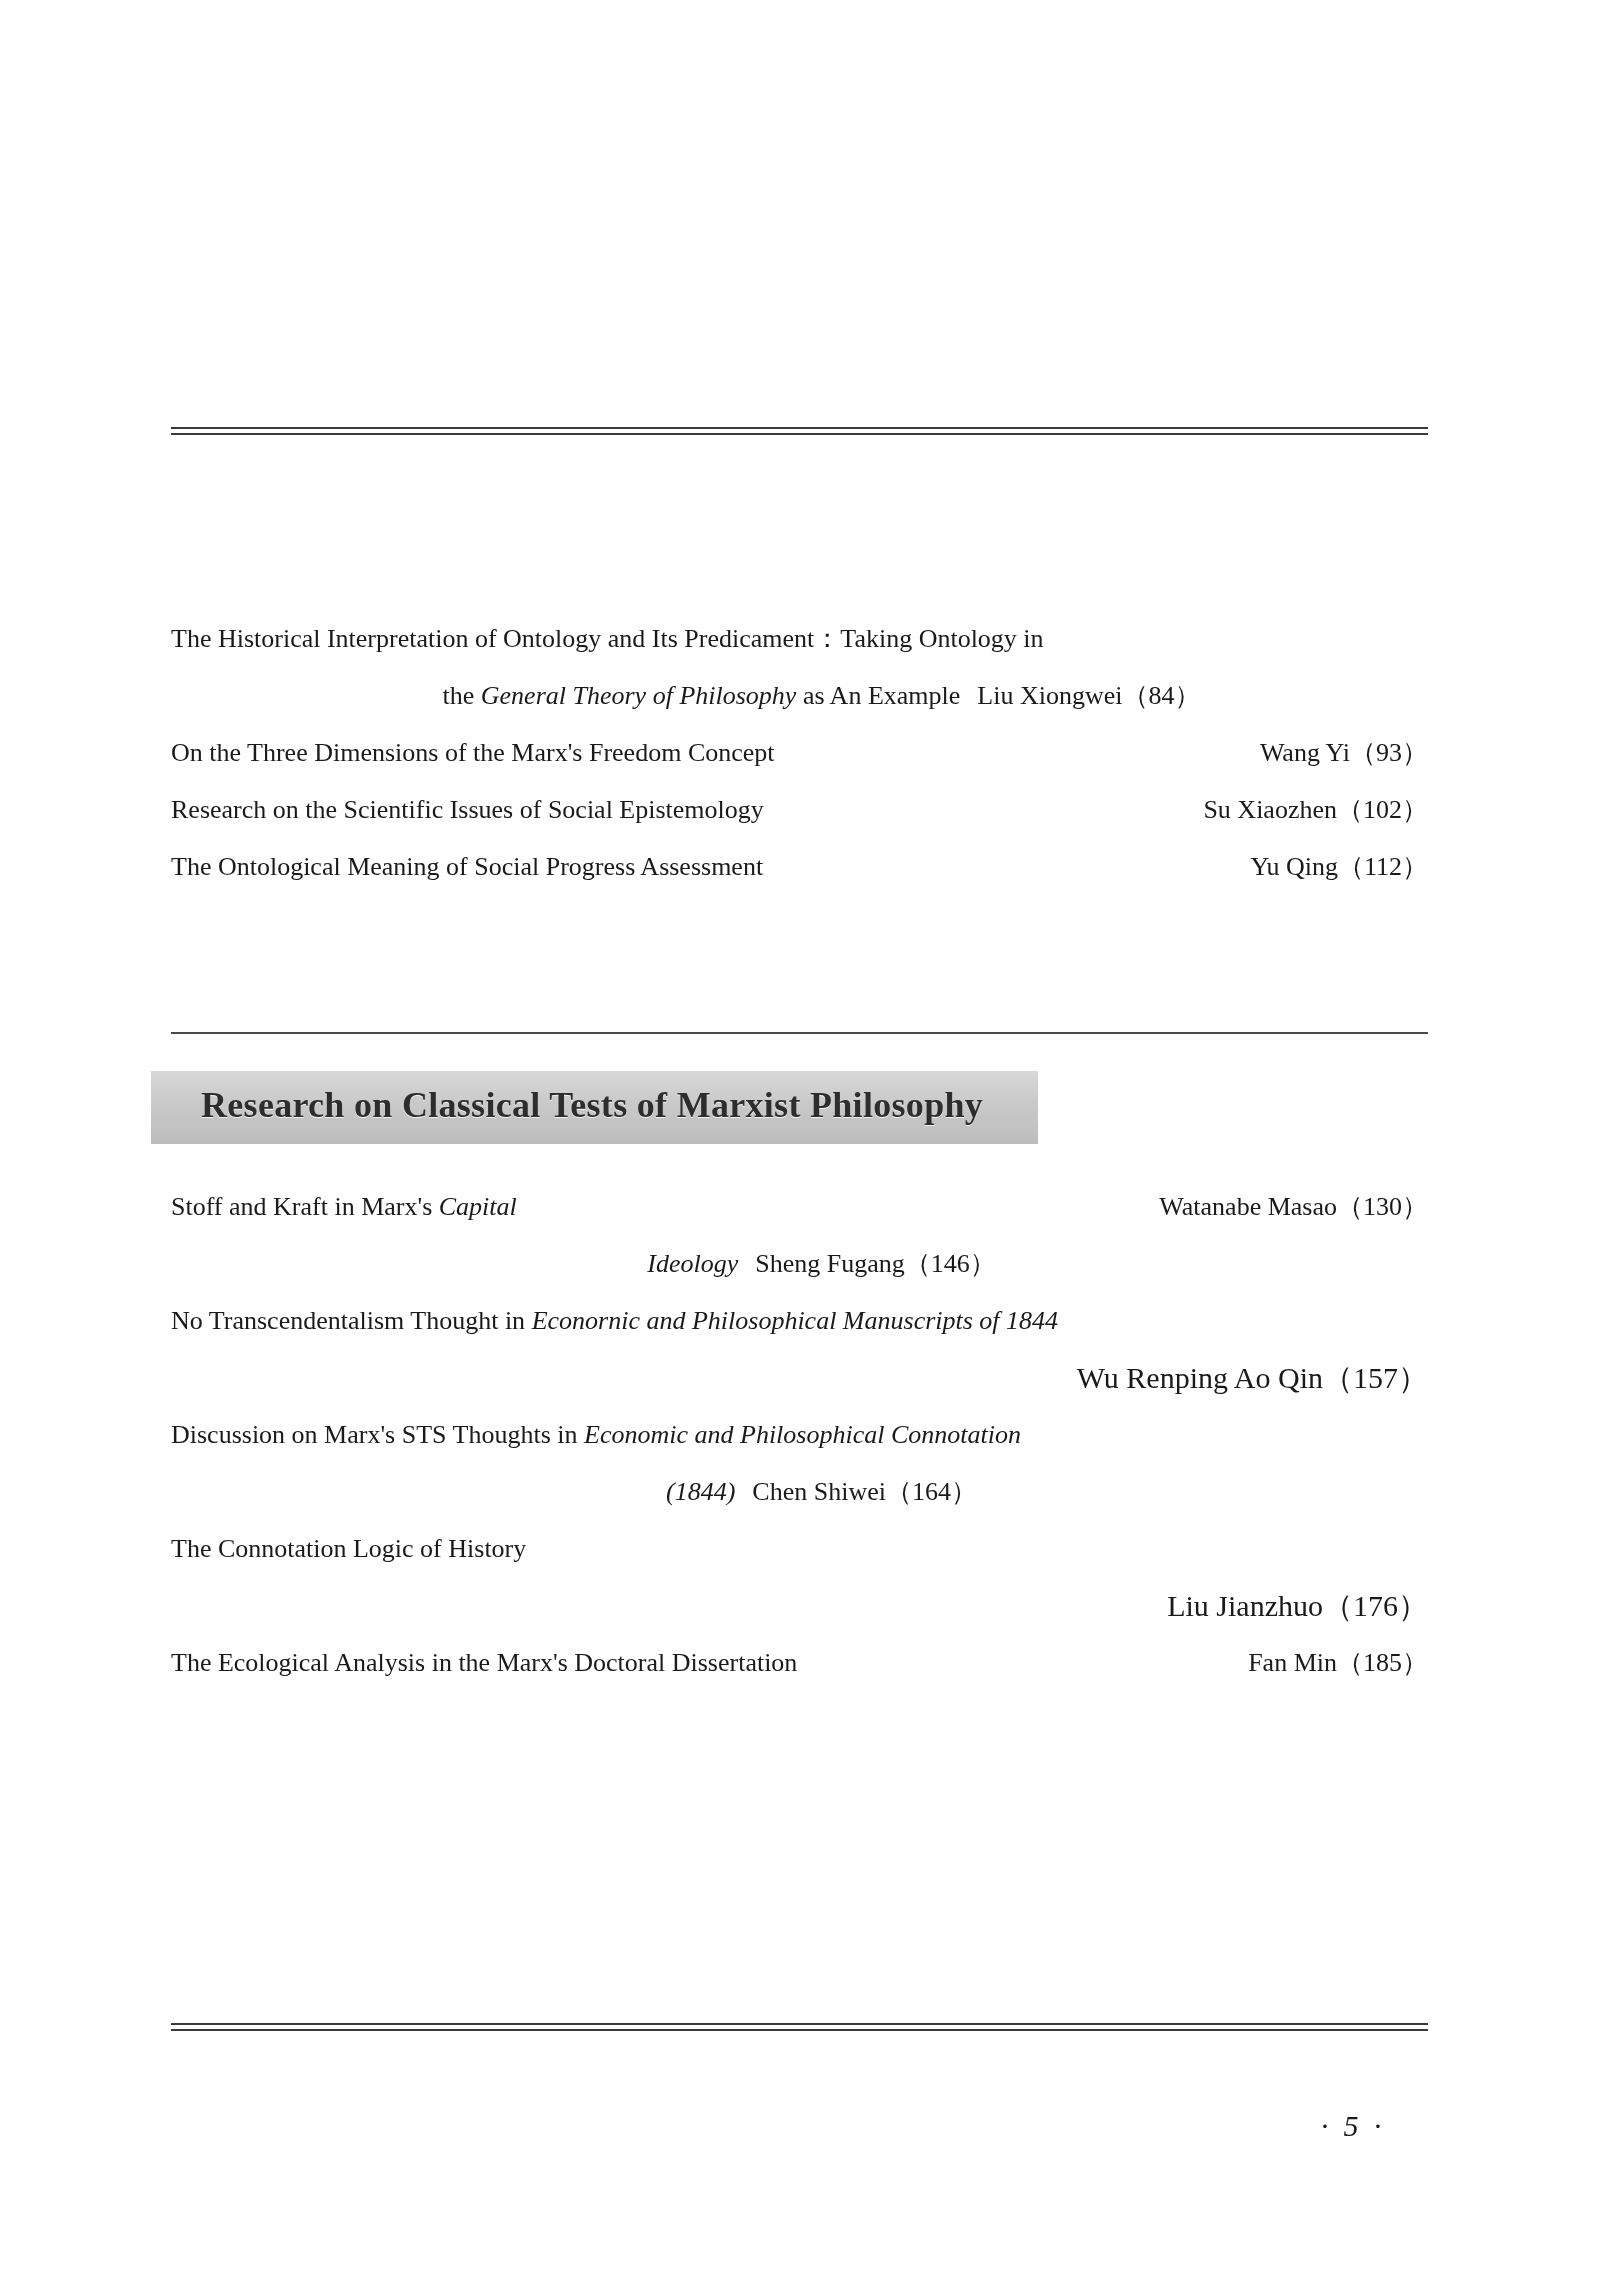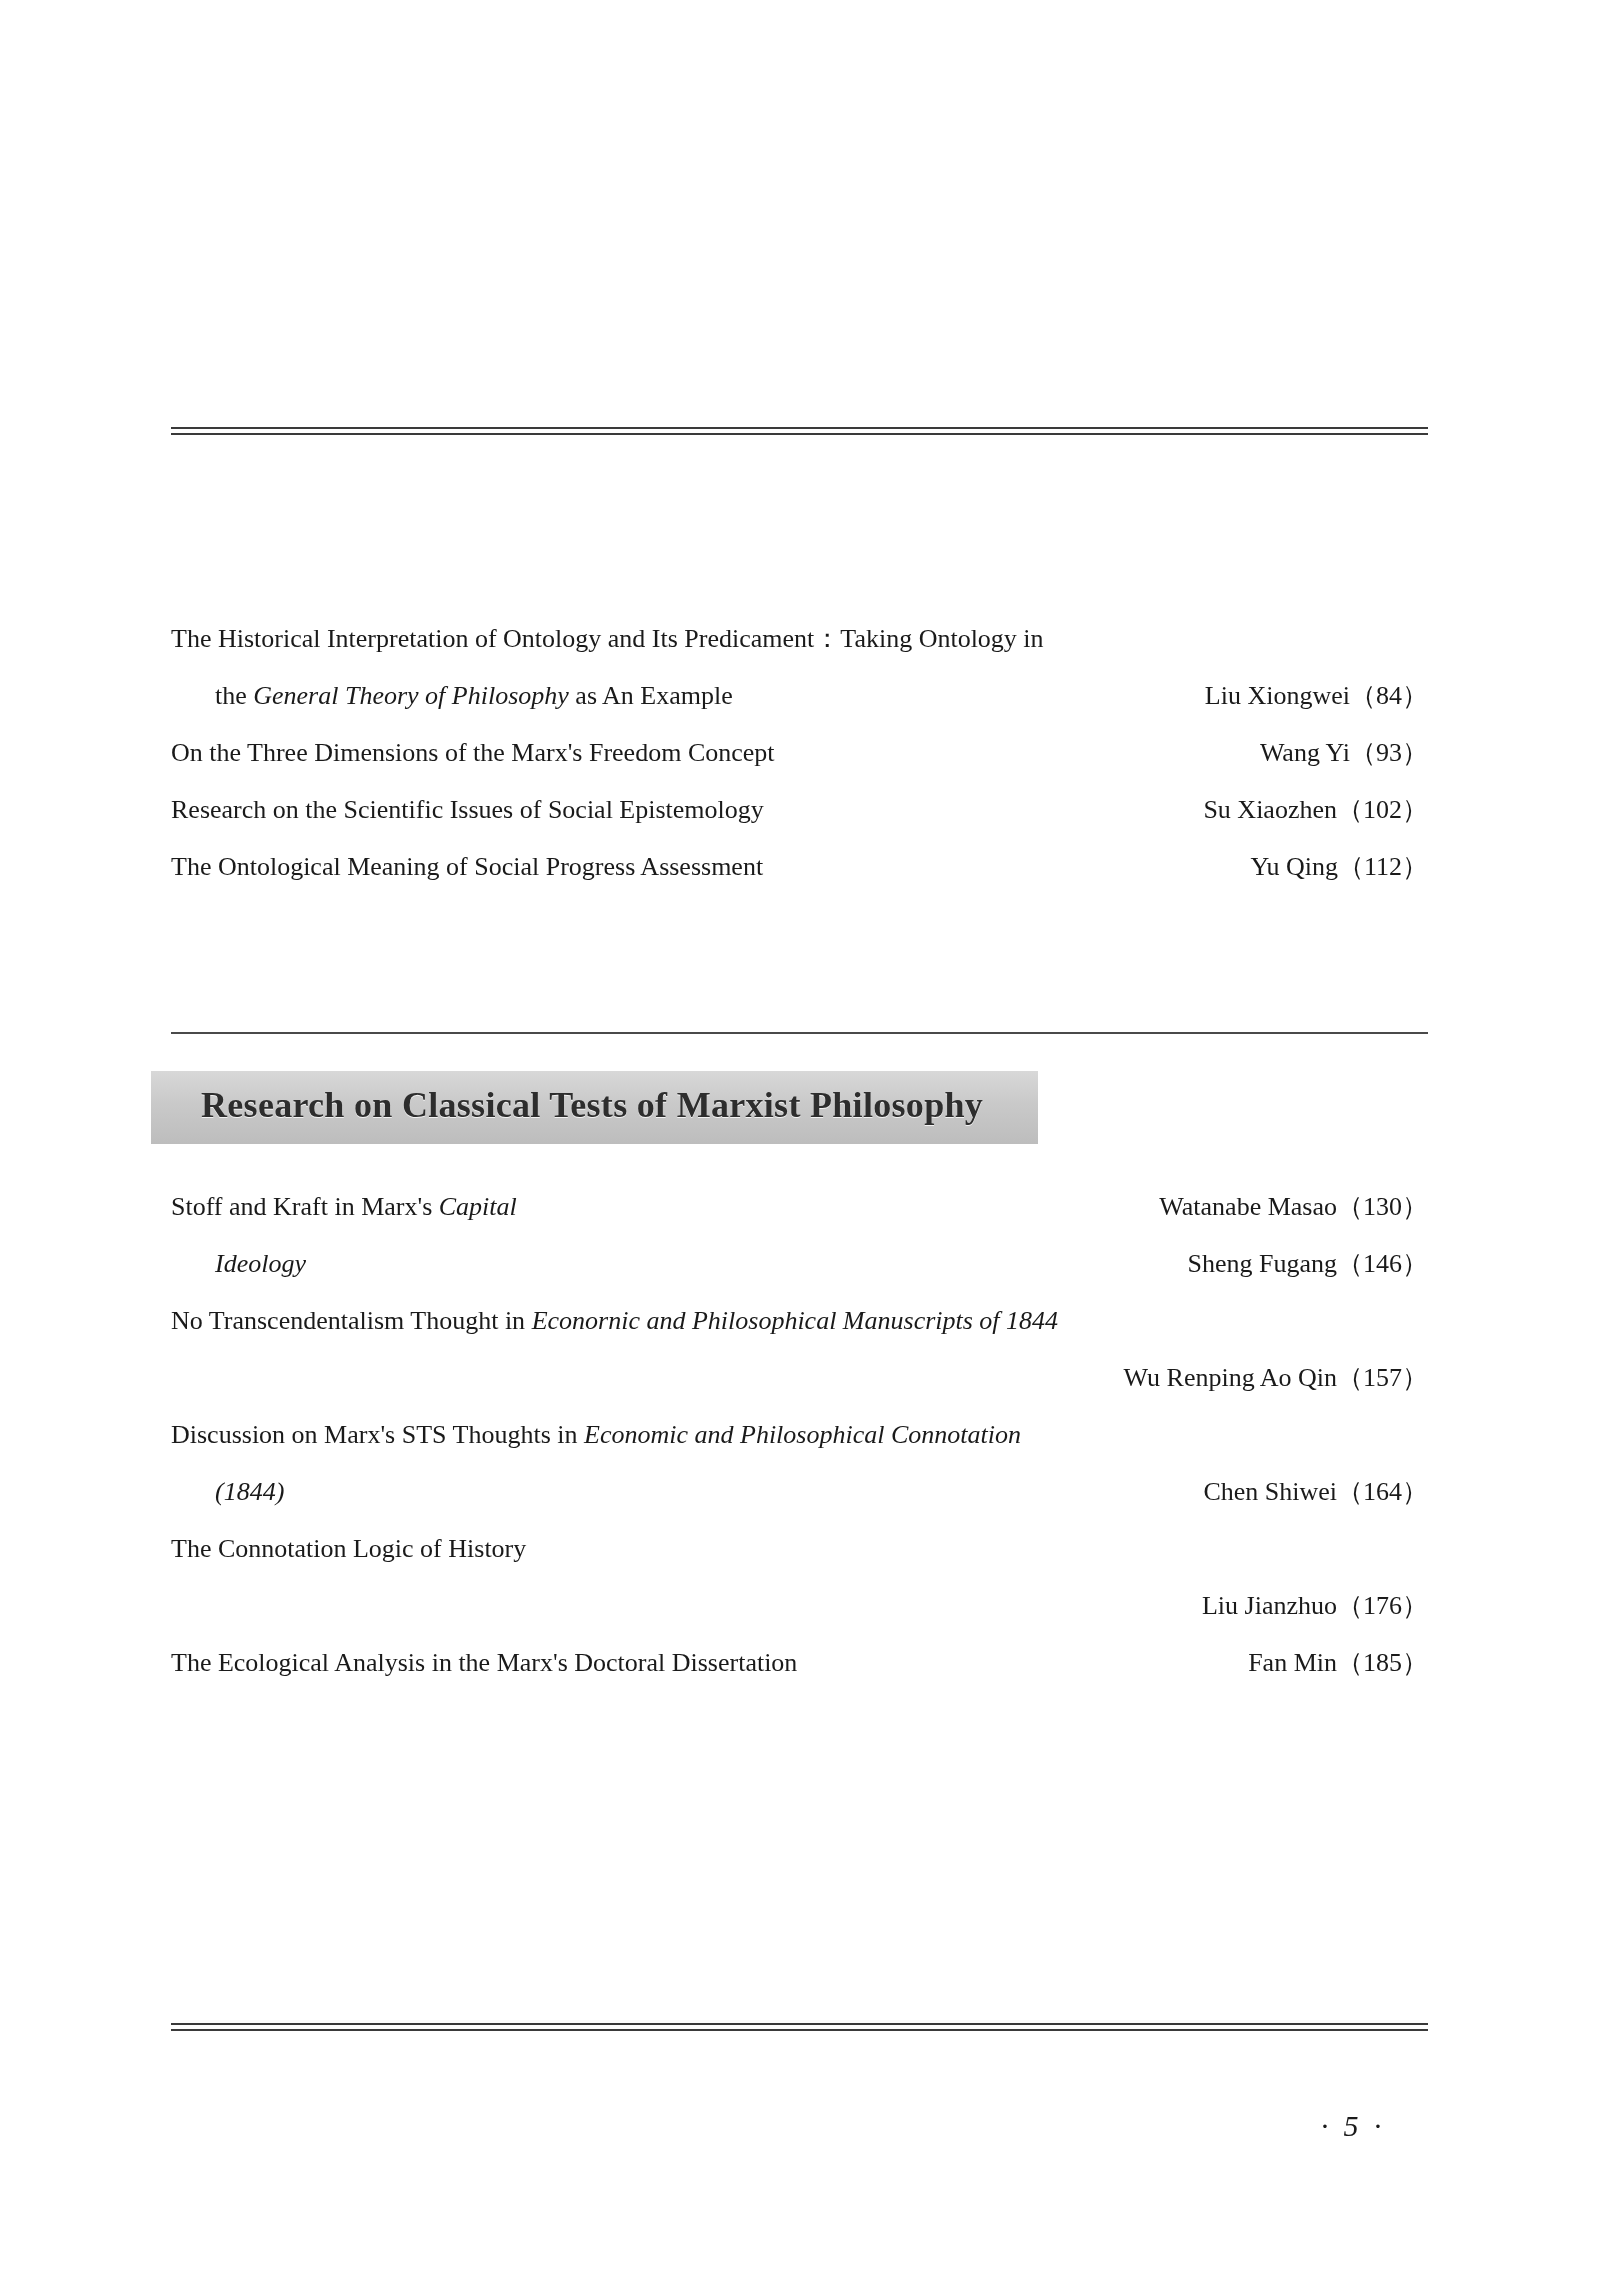--- a/index.html
+++ b/index.html
@@ -69,28 +69,29 @@
   }
   .entry-row .title {
     white-space: nowrap;
   }
   .entry-row .author {
     white-space: nowrap;
     padding-left: 17px;
   }
   .indent {
     padding-left: 44px;
+    justify-content: center;
   }
   .wrapline {
     font-size: 26px;
     line-height: 57px;
   }
   .right {
     text-align: right;
-    font-size: 26px;
+    font-size: 30px;
     line-height: 57px;
   }
   i, .ital { font-style: italic; }
 
   
   .banner {
     position: absolute;
     left: 151px;
     top: 1035px;
     width: 887px;

